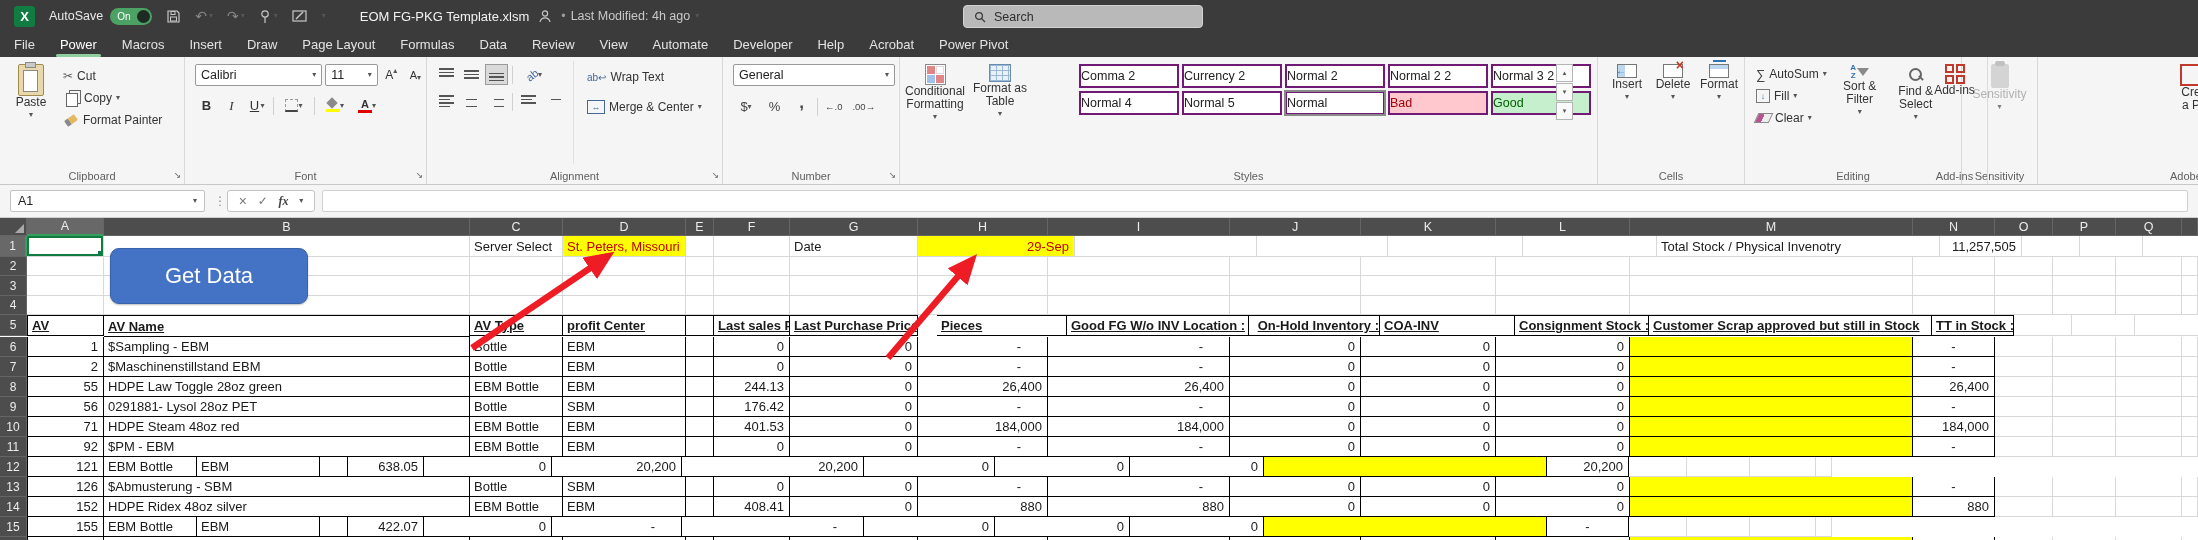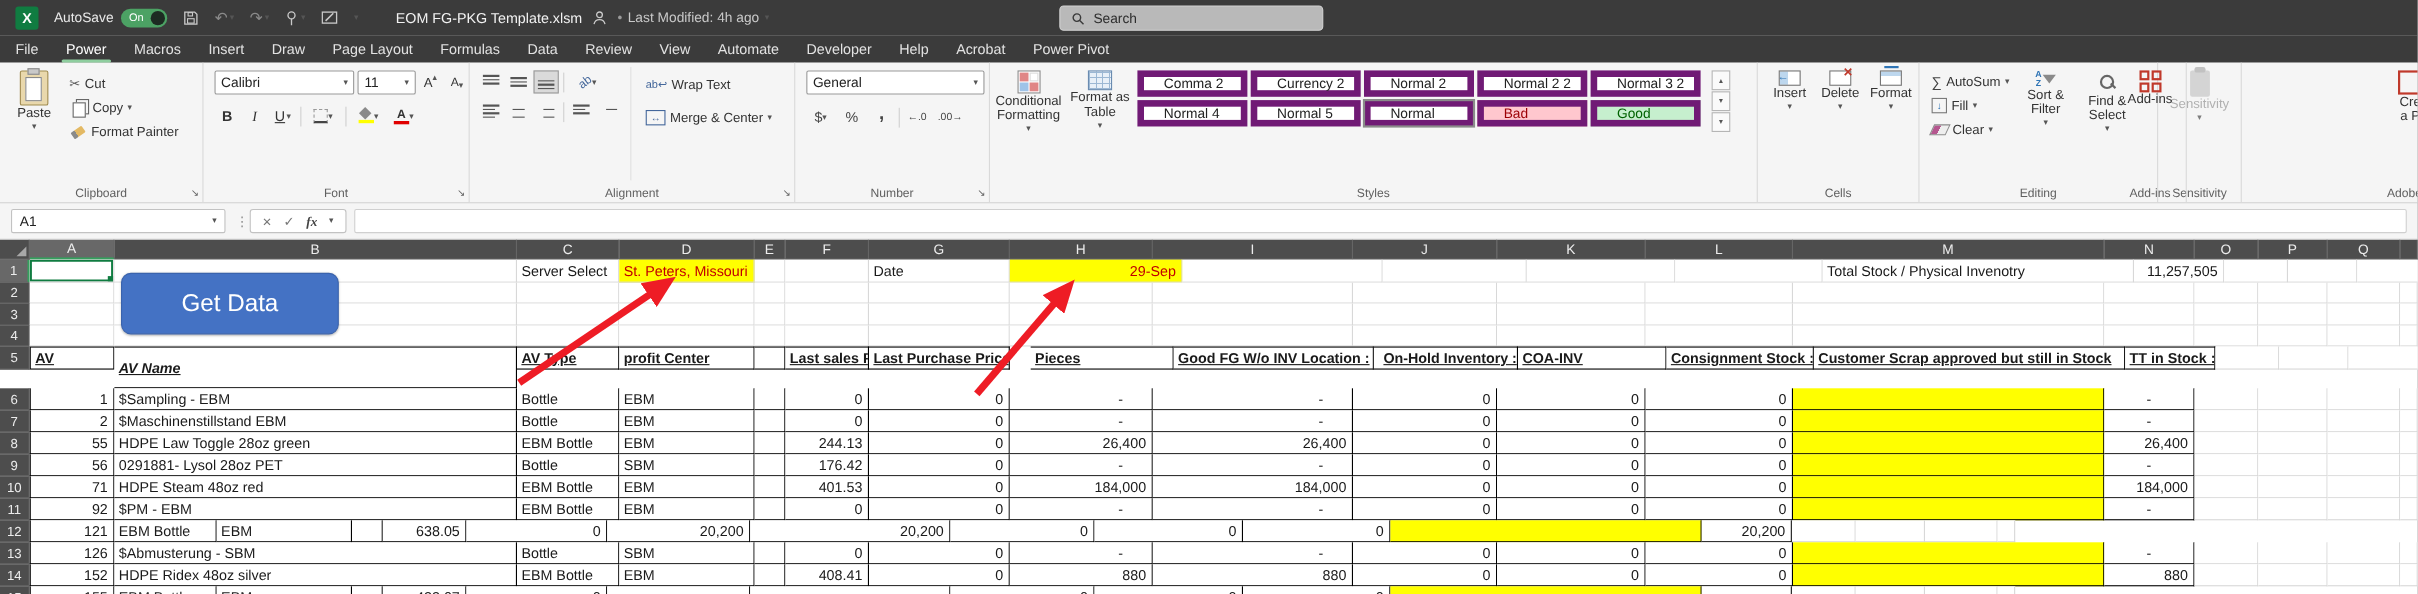--- a/index.html
+++ b/index.html
@@ -75,22 +75,22 @@
   .mergic{width:16px;height:12px;border:1px solid #44679b;display:flex;align-items:center;justify-content:center;
           font-size:9px;color:#44679b;}
   .decbtn{font-size:9.5px;color:#444;padding:0 3px;}
   .cfic{display:grid;grid-template-columns:8px 8px;grid-template-rows:8px 8px;gap:1px;border:1px solid #8a8a8a;
         padding:1px;background:#fff;}
   .cfic b:nth-child(1){background:#e08686;}.cfic b:nth-child(2){background:#fff;border:1px solid #ddd;box-sizing:border-box;}
   .cfic b:nth-child(3){background:#9fc3e8;}.cfic b:nth-child(4){background:#e08686;}
   .ftic{width:20px;height:16px;border:1px solid #6a8bb0;background-color:#e8f0f8;
         background-image:repeating-linear-gradient(0deg,#9cb8d4 0 1px,transparent 1px 5px),
                          repeating-linear-gradient(90deg,#9cb8d4 0 1px,transparent 1px 6px);}
-  .sgcell{width:100px;height:24px;background:#fff;border:6px solid #701a75;box-sizing:border-box;
-          font-size:12.5px;display:flex;align-items:center;padding-left:18px;cursor:default;color:#222;}
+  .sgcell{width:100px;height:24px;background:#fff;border:2px solid #701a75;box-sizing:border-box;
+          font-size:12.5px;display:flex;align-items:center;padding-left:0;cursor:default;color:#222;margin-left:45px;}
   .sg-bad{background:var(--bad-bg);color:var(--bad-text);}
   .sg-good{background:var(--good-bg);color:var(--good-text);}
   .sg-sel{outline:2px solid #8a8a8a;outline-offset:-1px;}
   .sgscroll{display:flex;flex-direction:column;gap:1px;margin-left:4px;}
   .sgscroll span{width:15px;height:16px;border:1px solid #b5b5b5;background:#fafafa;display:flex;
                  align-items:center;justify-content:center;font-size:7px;color:#555;}
   .gridic{width:20px;height:14px;border:1px solid #777;box-sizing:border-box;position:relative;background:#fff;}
   .gridic.ins{background:linear-gradient(90deg,#bdd7ee 0 40%,#fff 40%);}
   .gridic.del::after{content:"×";position:absolute;right:-2px;top:-6px;color:#c0392b;font-size:14px;font-weight:bold;}
   .gridic.ins::after{content:"←";position:absolute;left:-2px;top:-1px;color:#2e74b5;font-size:10px;}
@@ -709,21 +709,21 @@
         <div class="c" style="width: 58px; height: 19px;"></div>
         <div class="c" style="width: 63px; height: 19px;"></div>
         <div class="c" style="width: 66px; height: 19px;"></div>
         <div class="c" style="width: 16px; height: 19px;"></div>
       </div>
       <div class="srow">
         <div class="rowhdr" style="width: 27px; height: 21px;">5</div>
         <div class="c tb toprow th al first" style="width: 77px; height: 21px;">
           <span>AV</span>
         </div>
-        <div class="c tb toprow th al" style="width: 366px; height: 38px; font-style: italic;">
+        <div class="c tb toprow th al" style="width: 366px; height: 22px;">
           <span>AV Name</span>
         </div>
         <div class="c tb toprow th al" style="width: 93px; height: 21px;">
           <span>AV Type</span>
         </div>
         <div class="c tb toprow th al" style="width: 123px; height: 21px;">
           <span>profit Center</span>
         </div>
         <div class="c tb toprow th al" style="width: 28px; height: 21px;">
           <span></span>

